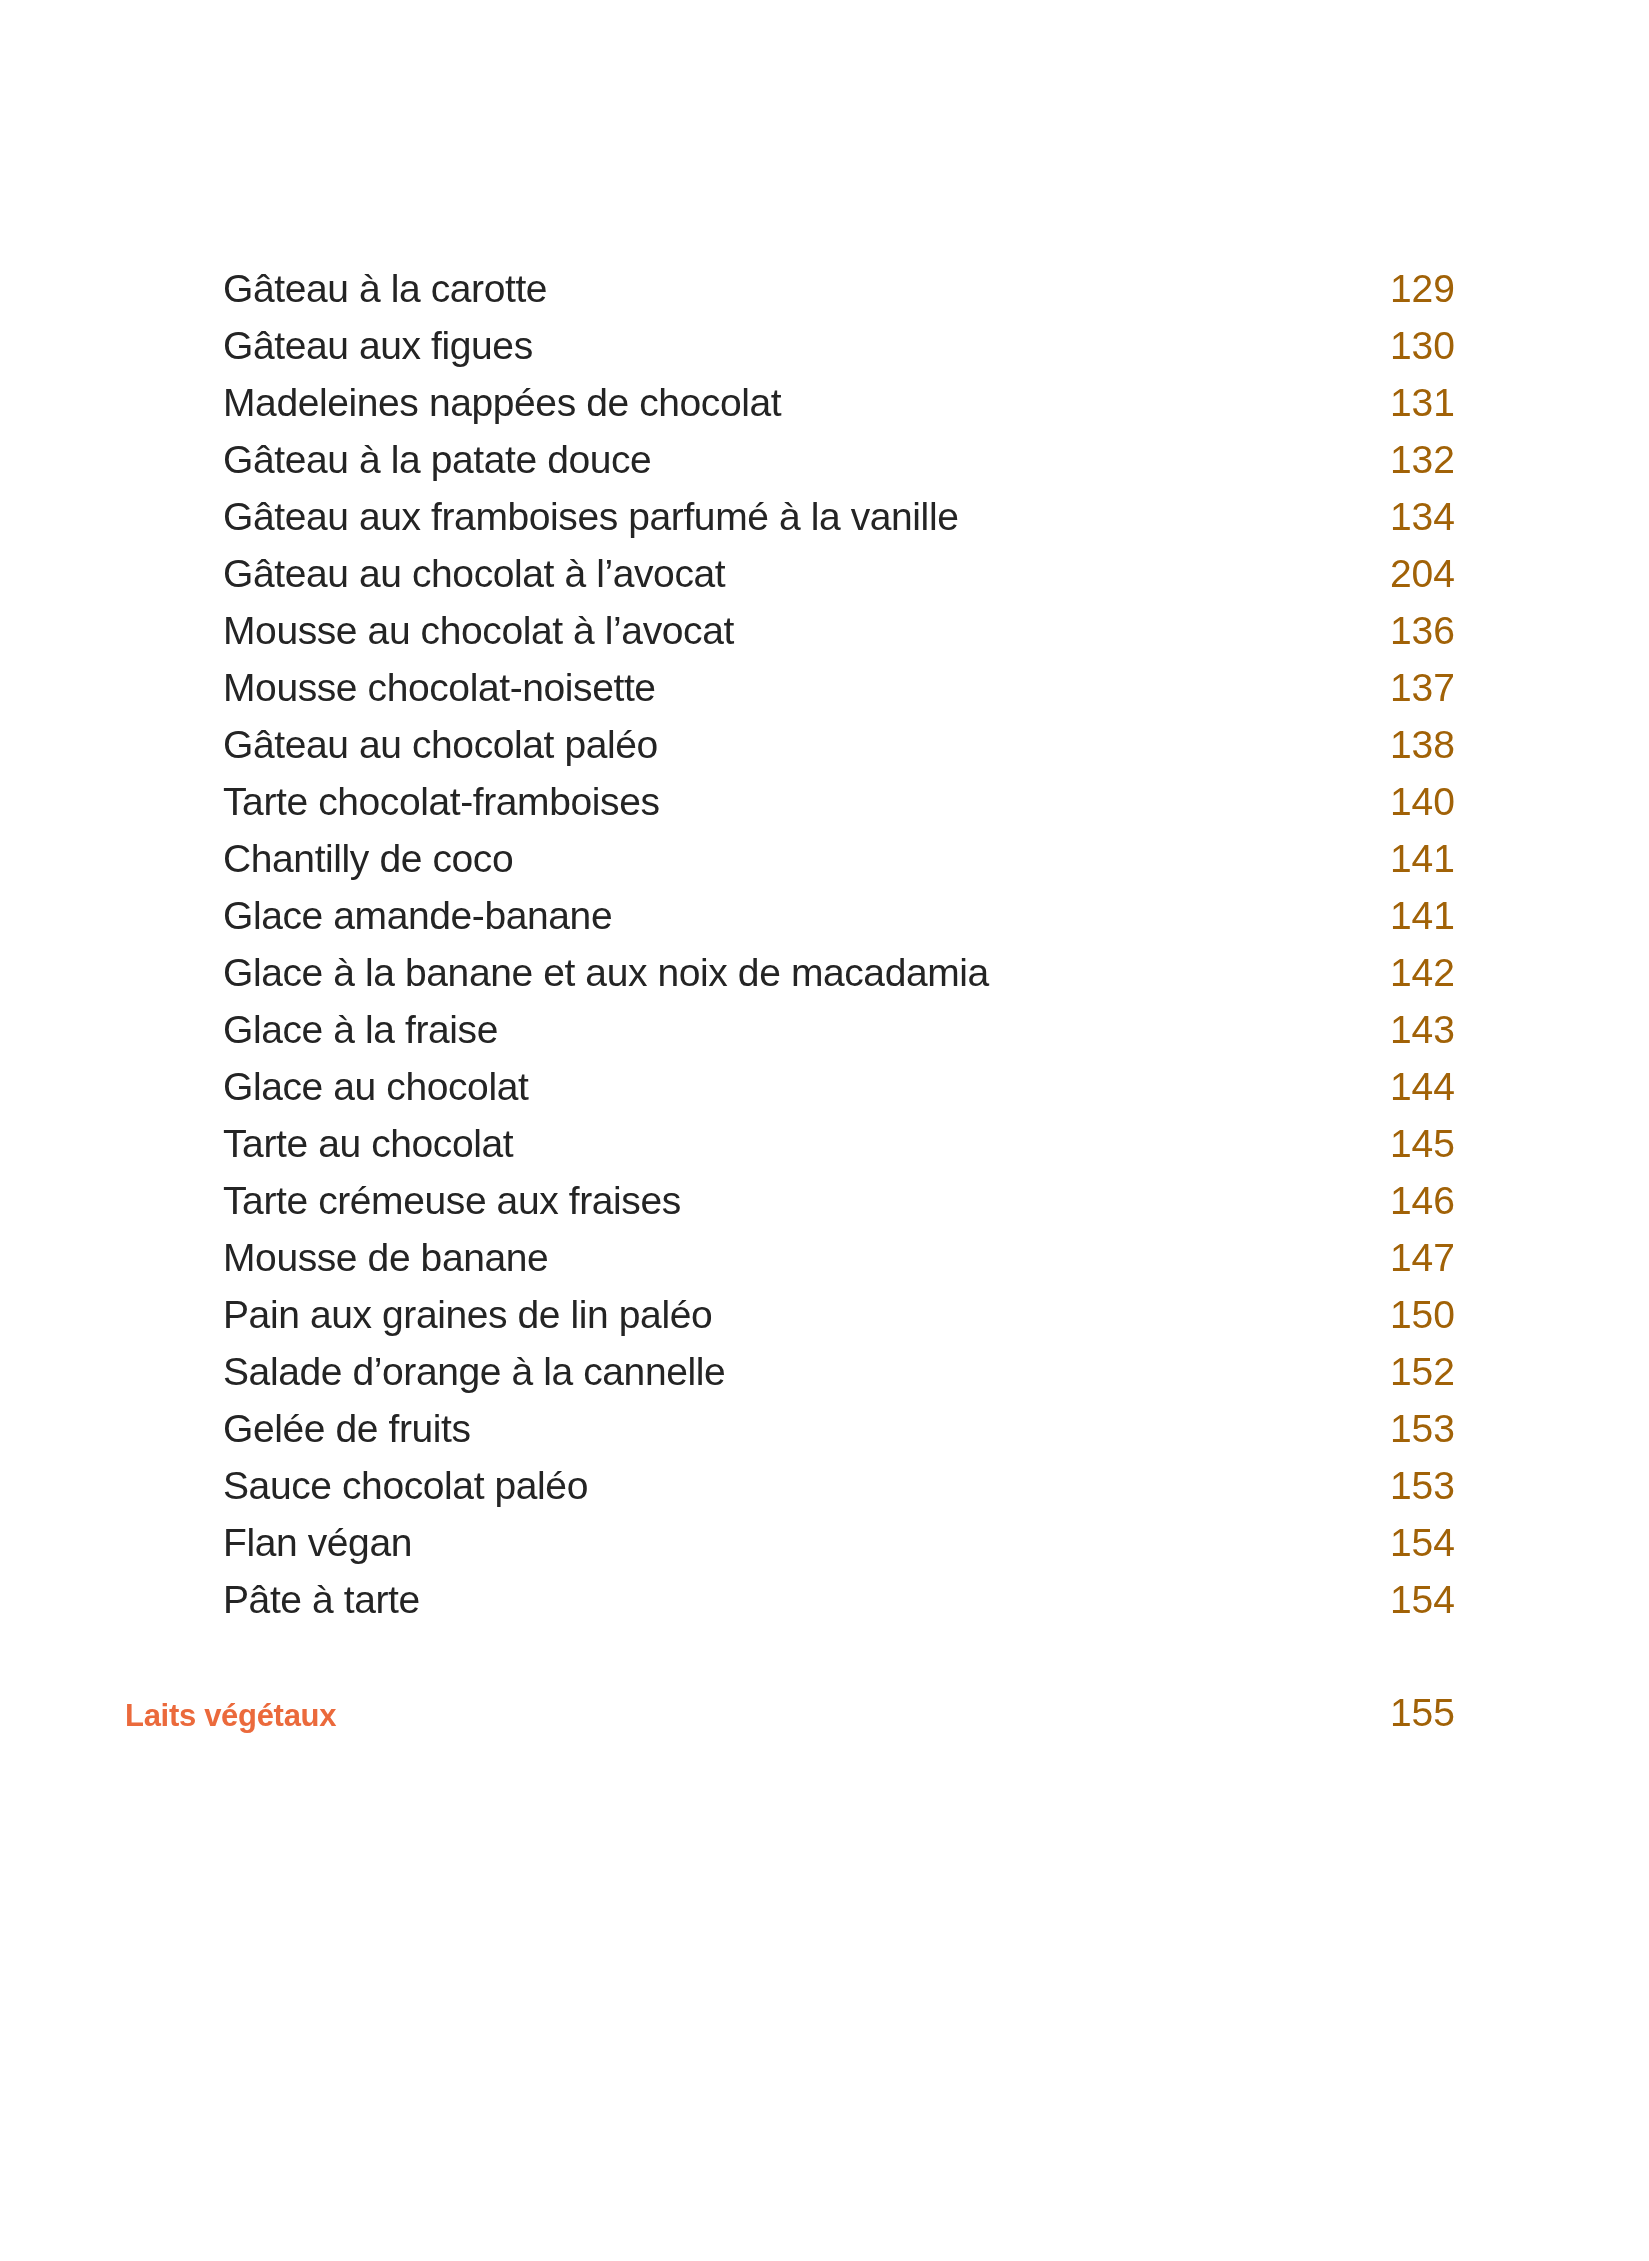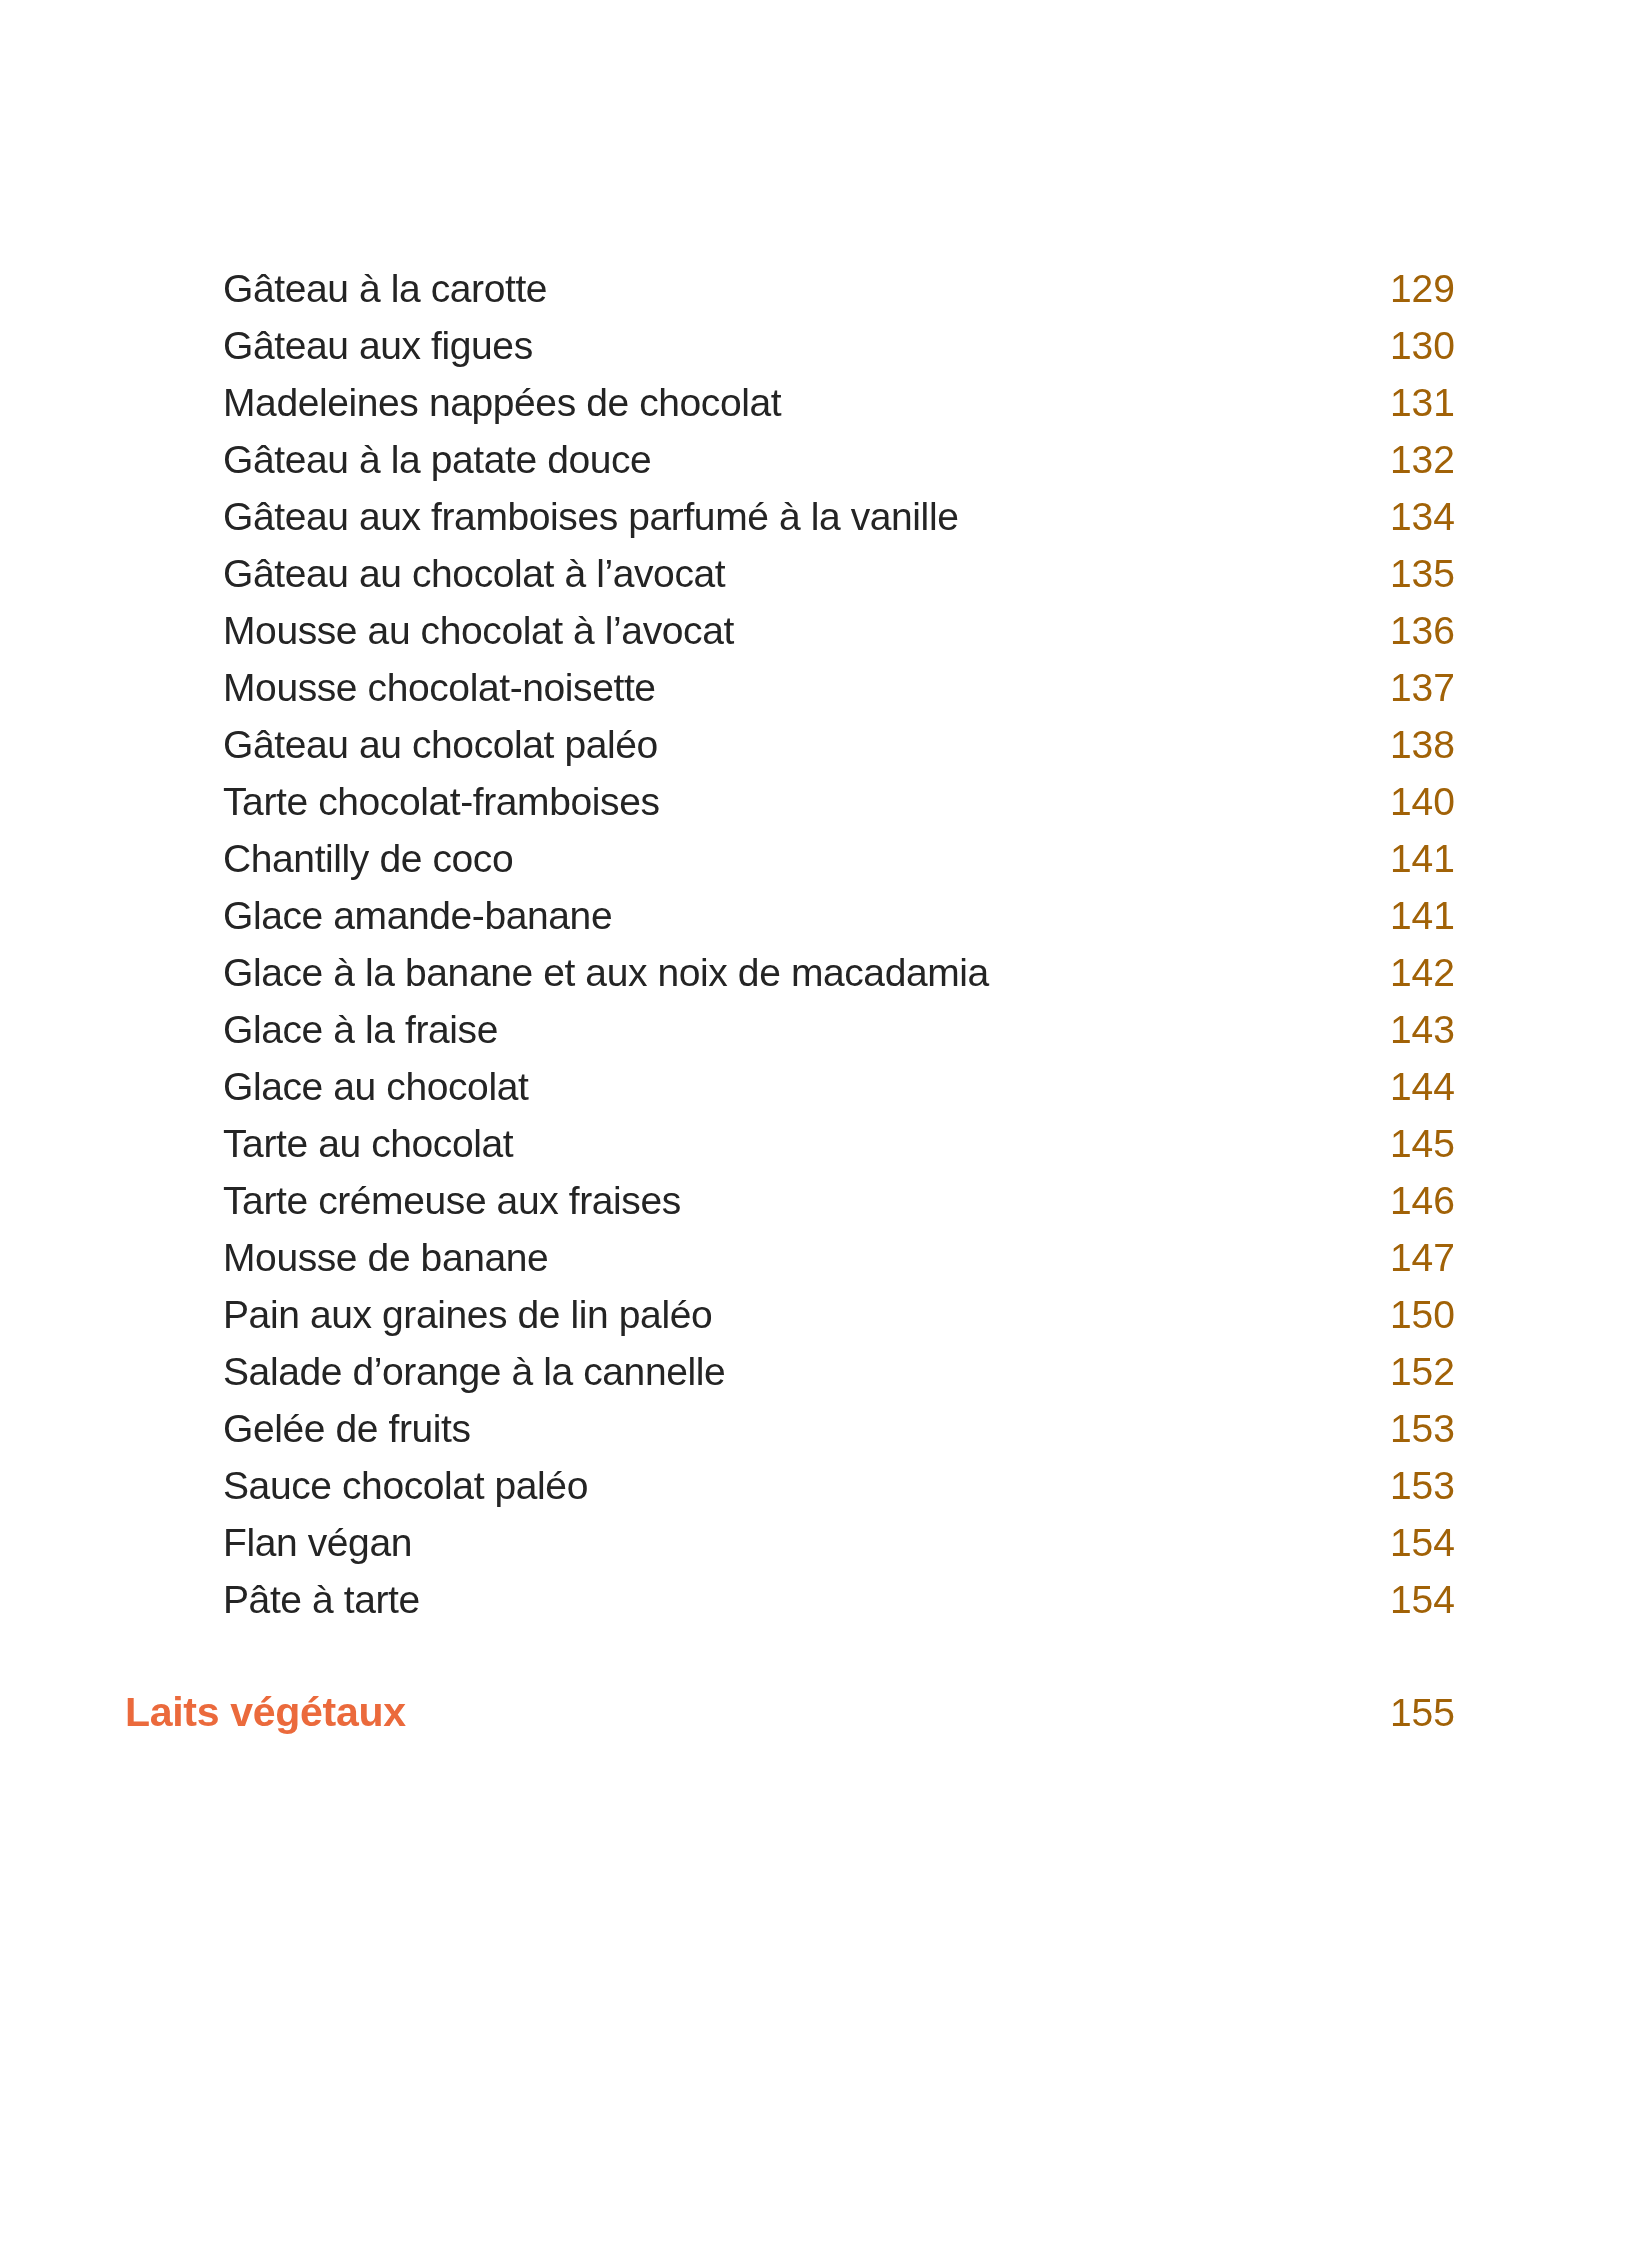--- a/index.html
+++ b/index.html
@@ -35,21 +35,21 @@
   .toc-row.entry .title {
     padding-left: 98px;
   }
   .toc-row .pagenum {
     font-size: 39px;
     font-weight: 400;
     color: #a16207;
     text-align: right;
   }
   .toc-row.section-header .title {
-    font-size: 41px;
+    font-size: 31px;
     font-weight: 700;
     letter-spacing: -0.3px;
     color: #EB6A3C;
     padding-left: 0;
   }
   .section-spacer {
     height: 56px;
   }
 </style>
 </head>
@@ -73,21 +73,21 @@
         <div class="toc-row entry">
     <span class="title">Gâteau à la patate douce</span>
     <span class="pagenum">132</span>
   </div>
         <div class="toc-row entry">
     <span class="title">Gâteau aux framboises parfumé à la vanille</span>
     <span class="pagenum">134</span>
   </div>
         <div class="toc-row entry">
     <span class="title">Gâteau au chocolat à l’avocat</span>
-    <span class="pagenum">135</span>
+    <span class="pagenum">204</span>
   </div>
         <div class="toc-row entry">
     <span class="title">Mousse au chocolat à l’avocat</span>
     <span class="pagenum">136</span>
   </div>
         <div class="toc-row entry">
     <span class="title">Mousse chocolat-noisette</span>
     <span class="pagenum">137</span>
   </div>
         <div class="toc-row entry">

